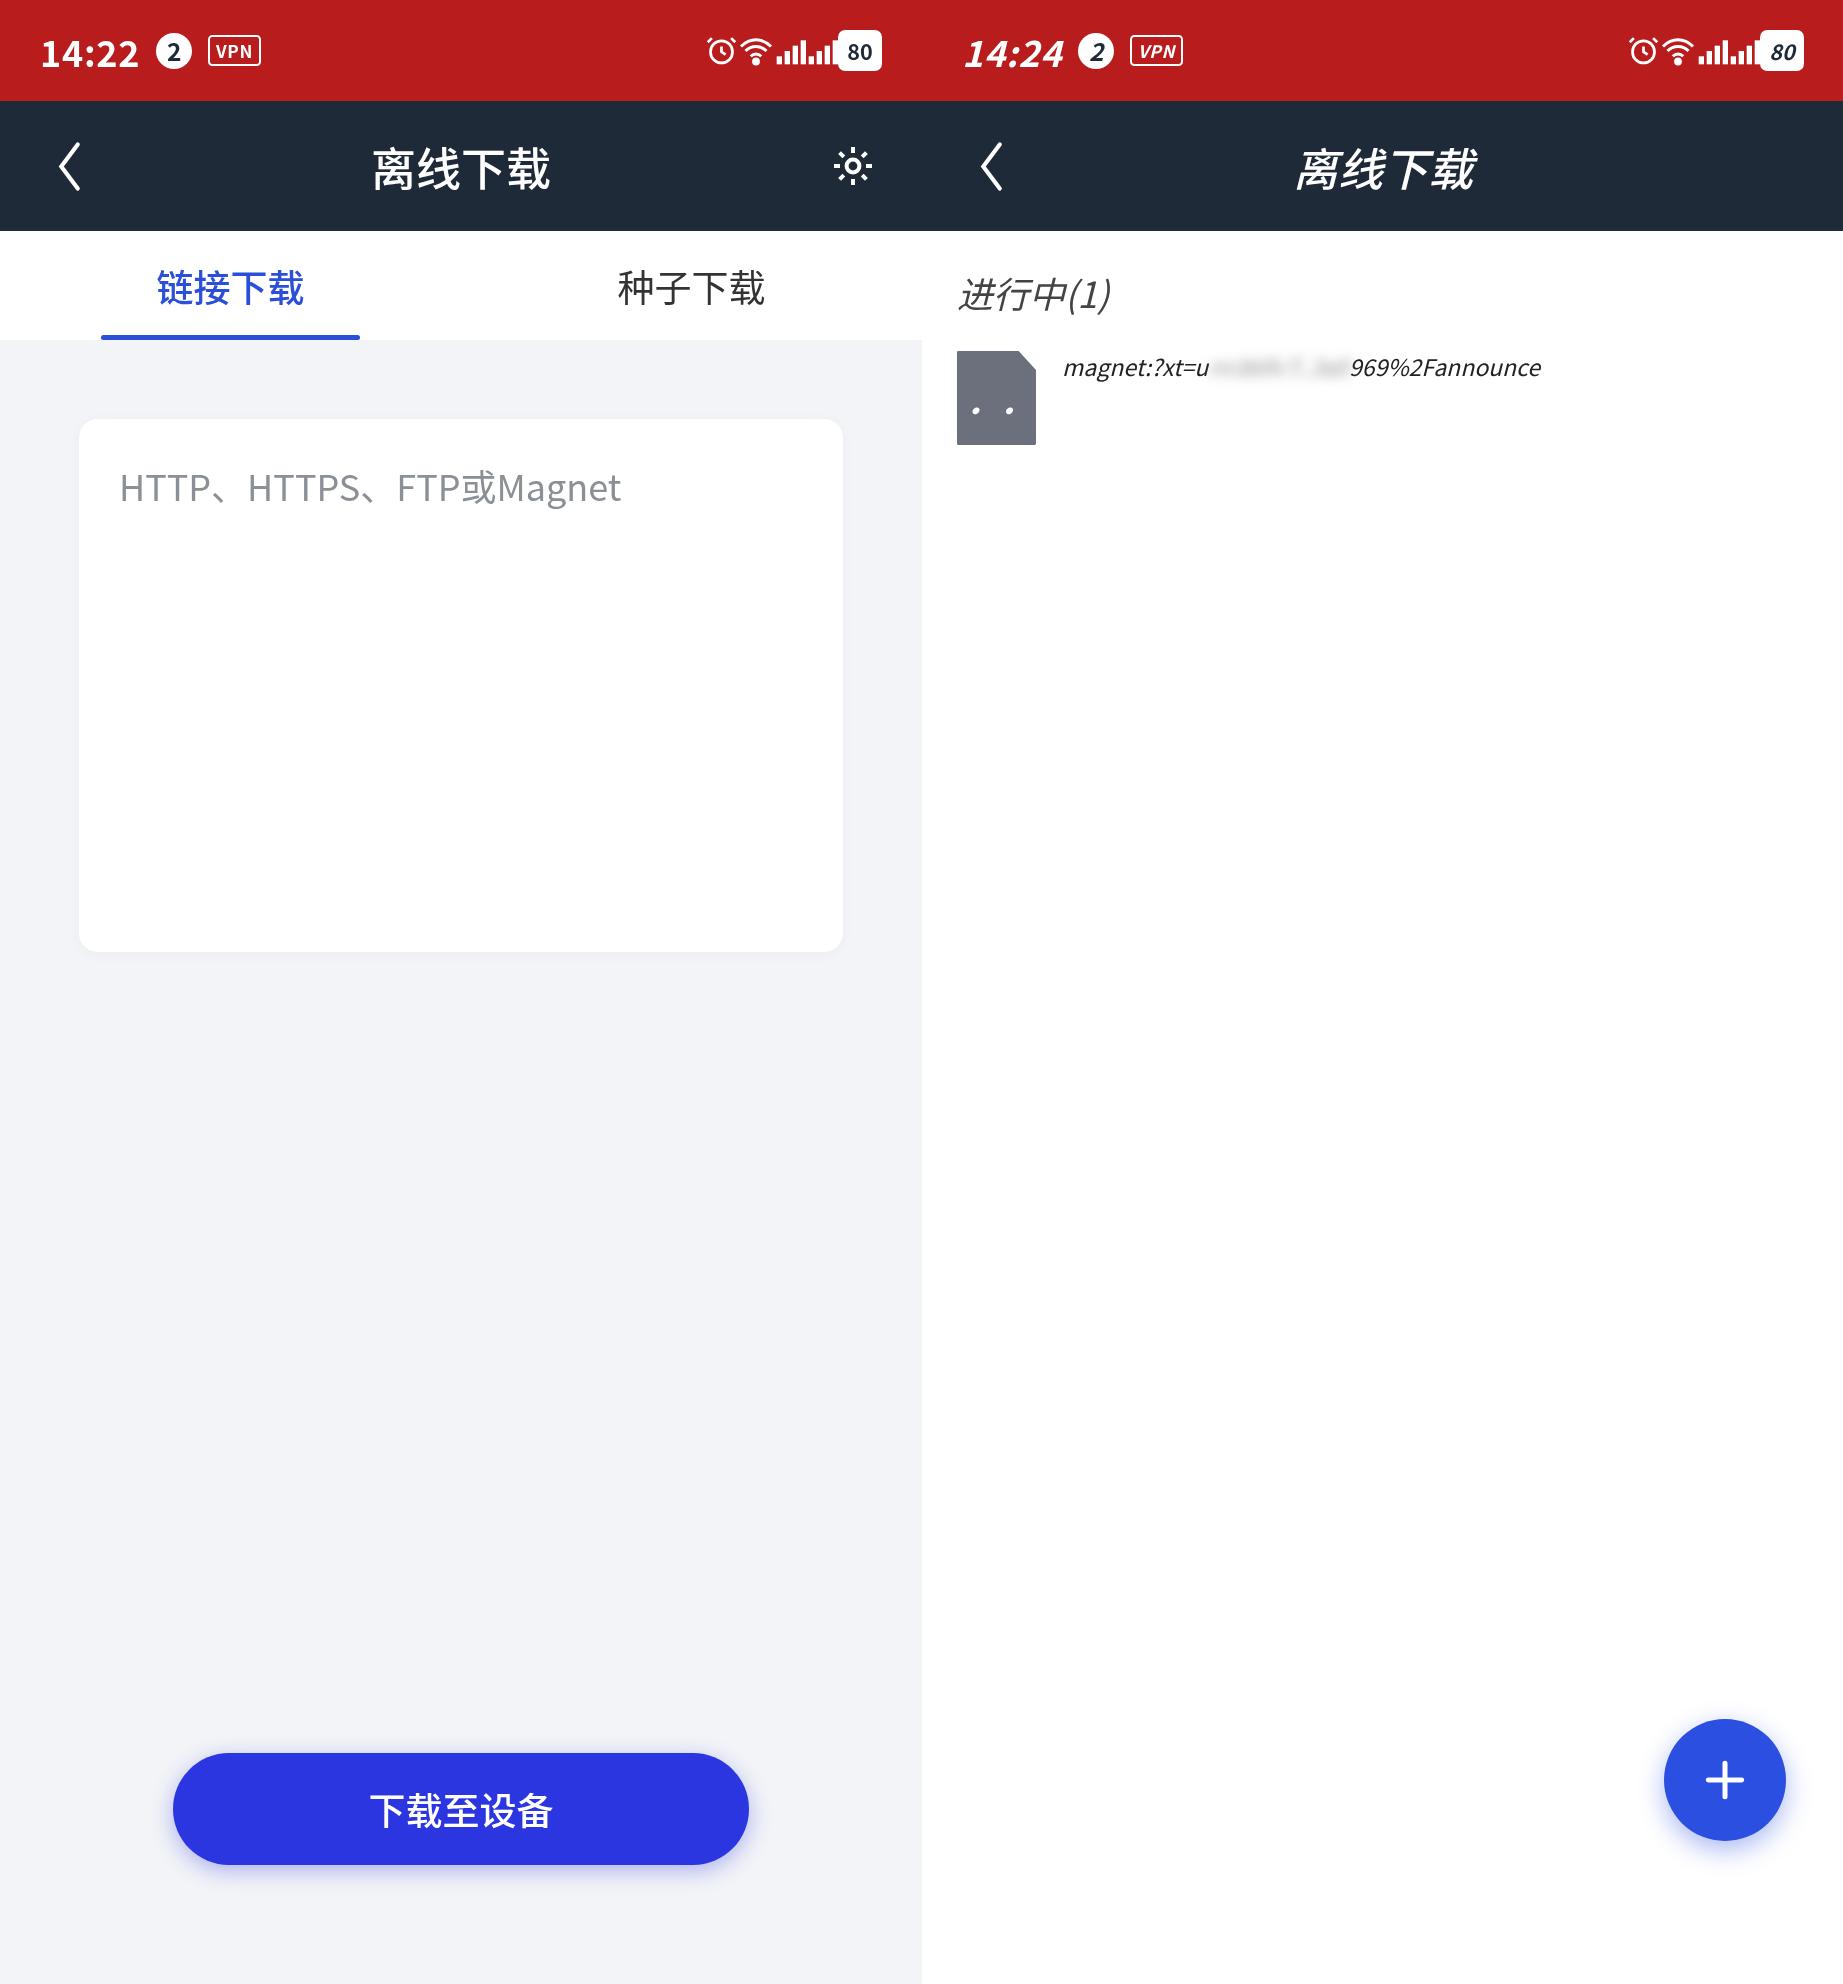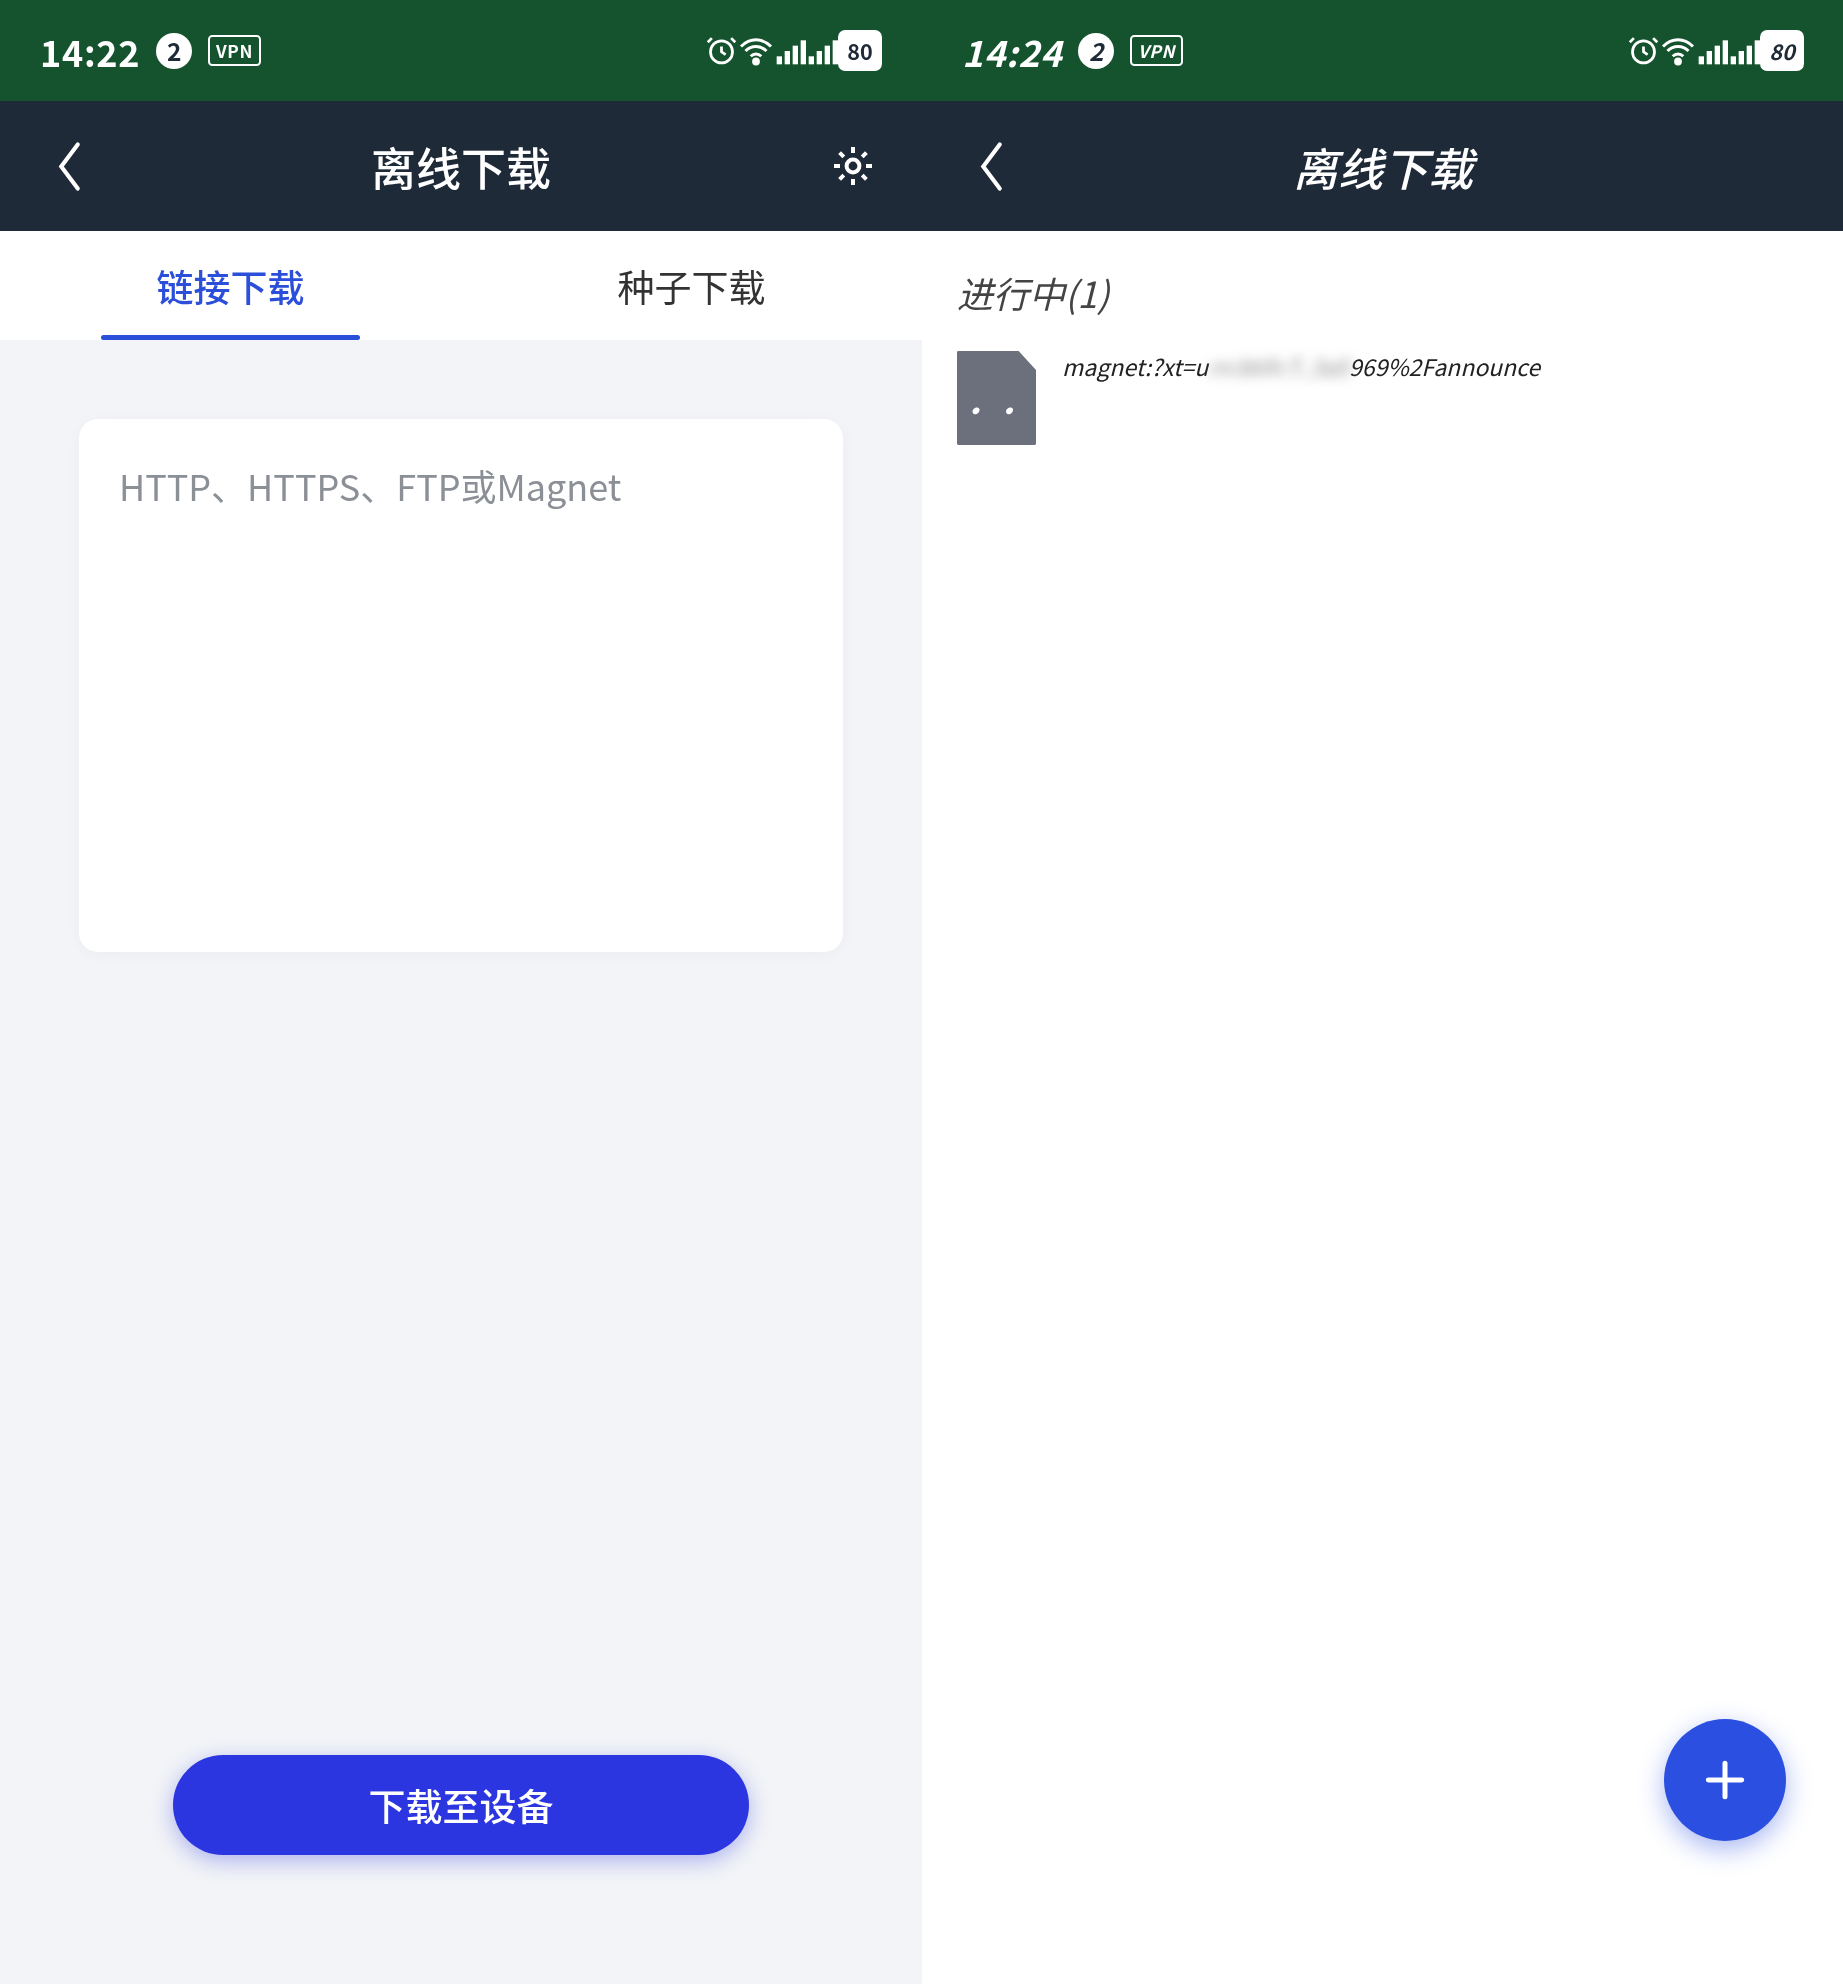--- a/index.html
+++ b/index.html
@@ -5,21 +5,21 @@
   * { box-sizing: border-box; margin: 0; padding: 0; }
   html, body { width: 1844px; height: 1985px; font-family: -apple-system, "PingFang SC", "Noto Sans CJK SC", sans-serif; background: #fff; }
   .root { display: flex; width: 1844px; height: 1985px; }
   .pane { width: 922px; height: 1985px; position: relative; overflow: hidden; }
   .pane-left { background: #f2f4f7; }
   .pane-right { background: #ffffff; font-style: italic; }
 
   
   .status-bar {
     height: 101px;
-    background: #14532d;
+    background: #b91c1c;
     color: #fff;
     display: flex;
     align-items: center;
     justify-content: space-between;
     padding: 0 40px;
     font-size: 35px;
     font-weight: 500;
   }
   .status-left { display: flex; align-items: center; gap: 16px; }
   .status-right { display: flex; align-items: center; }
@@ -81,22 +81,22 @@
   
   .left-body { padding: 79px 79px 0 79px; }
   .input-card {
     background: #fff; border-radius: 19px;
     width: 100%; height: 533px;
     padding: 40px 40px;
     box-shadow: 0 2.9px 14.4px rgba(0,0,0,0.03);
   }
   .input-placeholder { color: #8b8f96; font-size: 36px; }
   .download-btn {
-    position: absolute; left: 173px; right: 173px; bottom: 130px;
-    height: 100px; background: #2b36e0; color: #fff;
+    position: absolute; left: 173px; right: 173px; bottom: 120px;
+    height: 112px; background: #2b36e0; color: #fff;
     border-radius: 58px;
     display: flex; align-items: center; justify-content: center;
     font-size: 37px; font-weight: 500;
     box-shadow: 0 5.8px 21.6px rgba(43,54,224,0.35);
   }
 
   
   .section-label {
     padding: 35px 35px 21.6px 35px;
     font-size: 36px; color: #444;

